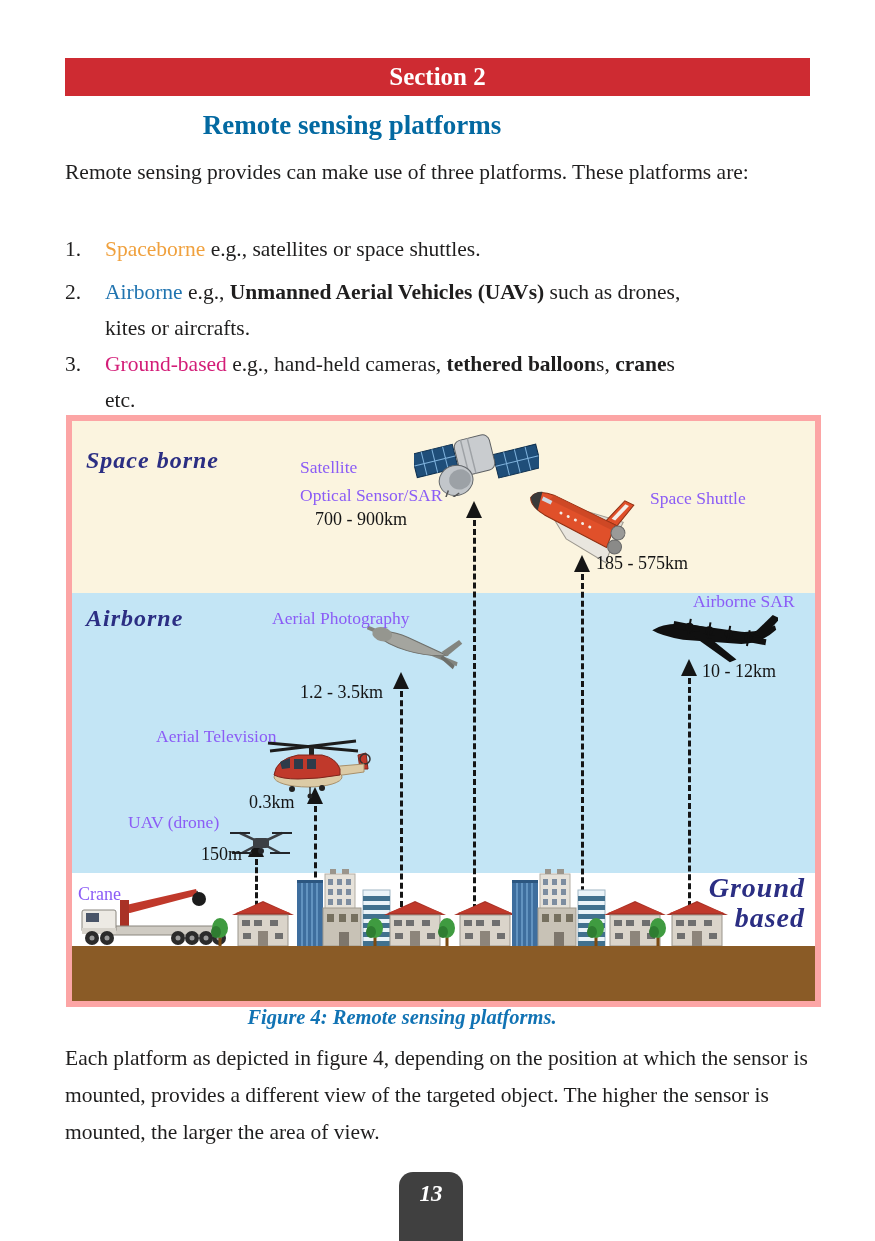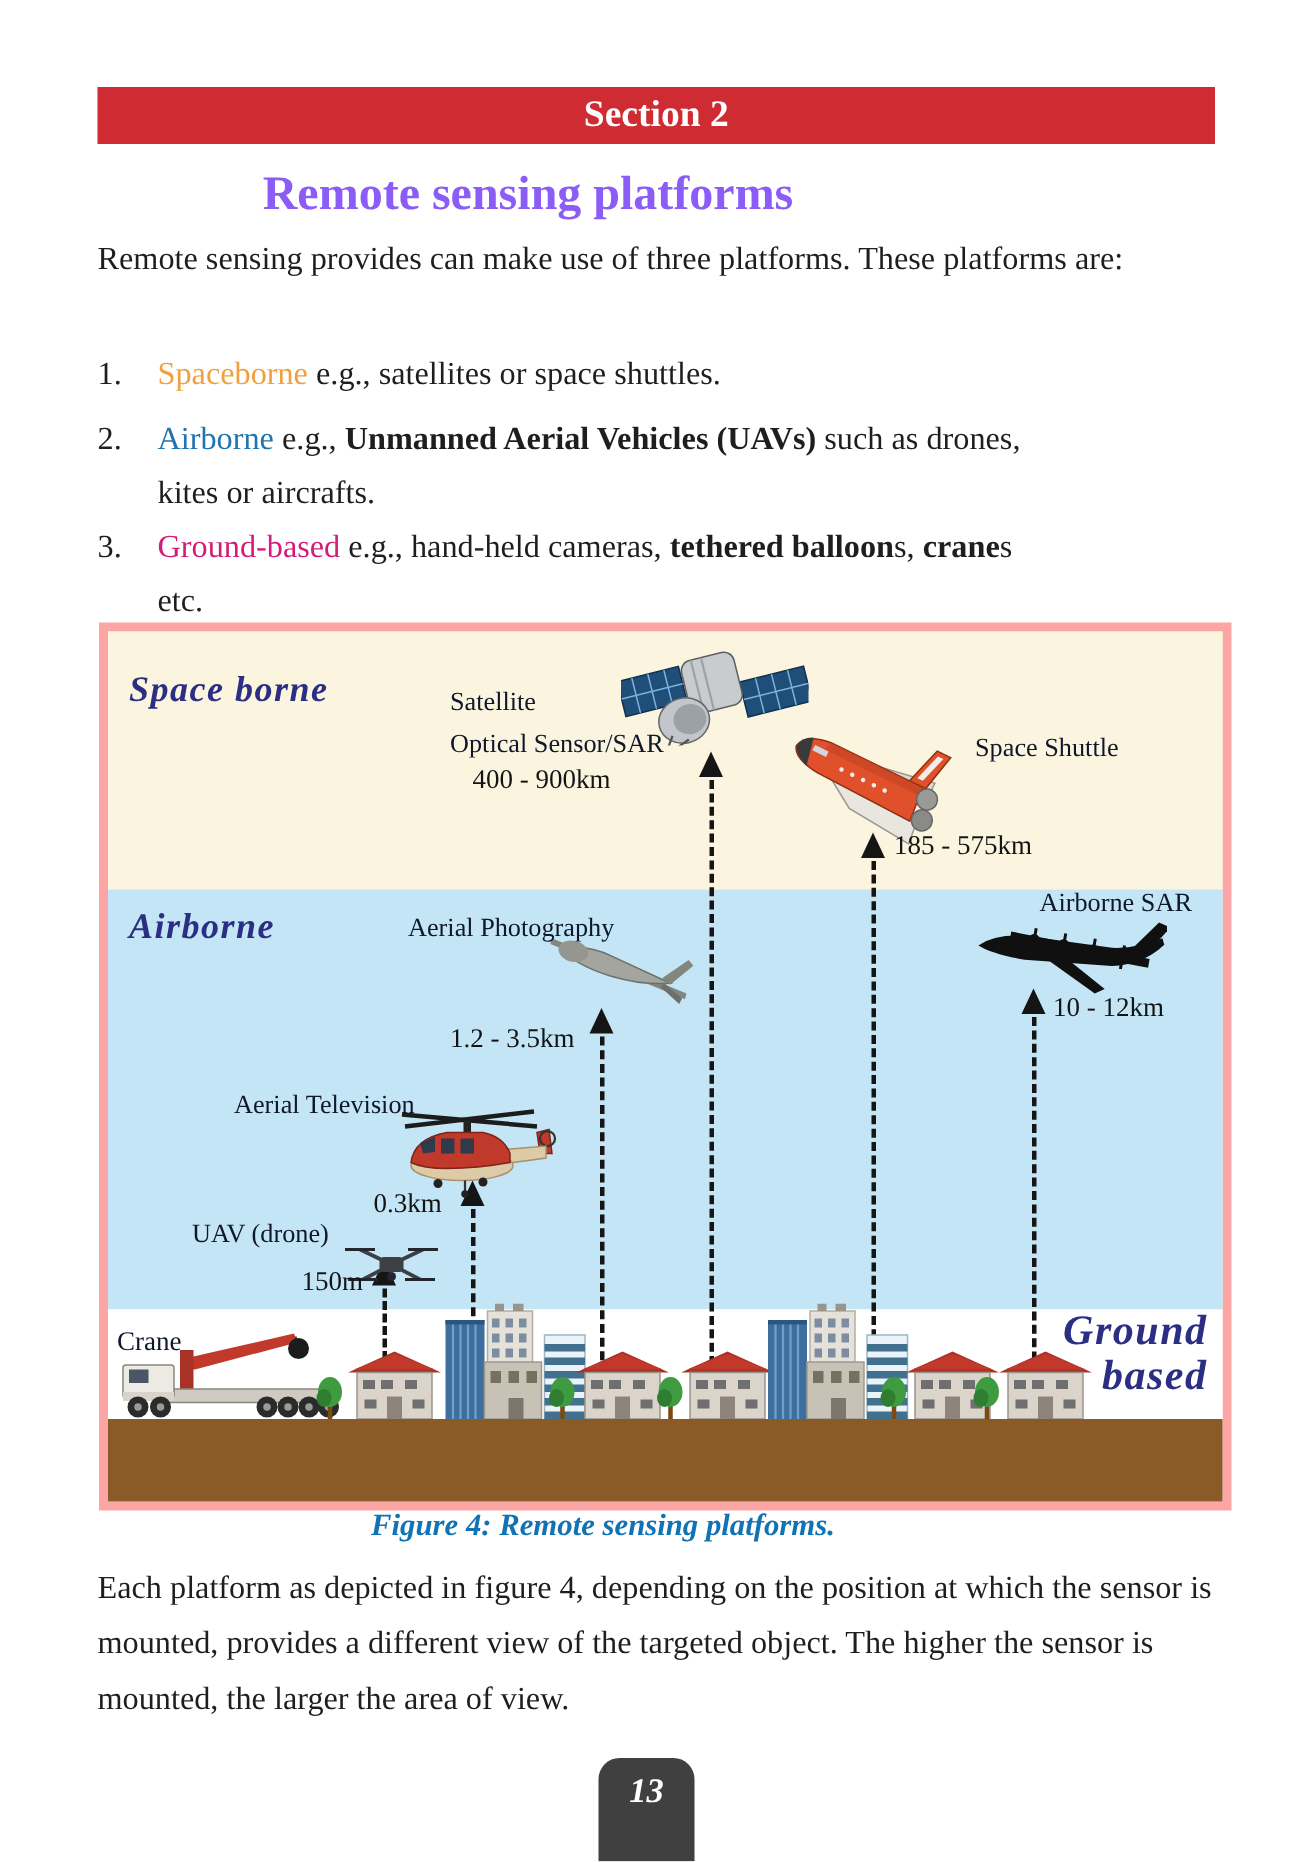--- a/index.html
+++ b/index.html
@@ -3,38 +3,38 @@
 <meta charset="utf-8">
 <style>
   html,body{margin:0;padding:0;background:#ffffff;}
   .page{position:relative;width:875px;height:1241px;background:#ffffff;overflow:hidden;
         font-family:Liberation Serif, serif;color:#1F1E1E;}
   .abs{position:absolute;}
 
   
   .banner{left:65px;top:58px;width:745px;height:38px;background:#CE2B32;
           color:#ffffff;font-size:25px;font-weight:bold;text-align:center;line-height:38px;}
-  .title{left:0;top:110px;width:704px;text-align:center;font-size:32px;font-weight:bold;color:#8b5cf6;}
+  .title{left:0;top:110px;width:704px;text-align:center;font-size:27px;font-weight:bold;color:#0369a1;}
 
   
   .intro{left:65px;top:154px;width:755px;font-size:21.5px;line-height:37px;}
   .list-item{left:65px;width:762px;display:flex;font-size:21.5px;line-height:36px;}
   .list-num{width:40px;flex:0 0 40px;}
   .list-body{flex:1;}
 
   
   .figure{left:66px;top:415px;width:743px;height:580px;border:6px solid #fca5a5;box-sizing:content-box;}
   .zone{position:absolute;left:0;width:743px;}
   .zone-space{top:0;height:172px;background:#FBF4DF;}
   .zone-air{top:172px;height:280px;background:#C3E5F5;}
   .zone-ground{top:452px;height:73px;background:#ffffff;}
   .zone-earth{top:525px;height:55px;background:#8A5B26;}
   .zone-label{position:absolute;color:#2B2E83;font-weight:bold;font-style:italic;
               font-size:24px;letter-spacing:1px;}
-  .fig-label{position:absolute;font-size:17.5px;line-height:28px;color:#0f172a;}
+  .fig-label{position:absolute;font-size:17.5px;line-height:28px;color:#8b5cf6;}
   .fig-alt{position:absolute;font-size:18px;color:#141414;}
   .dash{position:absolute;width:0;border-left:3px dashed #151515;}
   .arrow-up{position:absolute;width:0;height:0;border-left:8px solid transparent;
             border-right:8px solid transparent;border-bottom:17px solid #151515;}
 
   
   .caption{left:0;top:1006px;width:804px;text-align:center;font-size:20.5px;
            font-style:italic;font-weight:600;color:#1173B4;}
   .closing{left:65px;top:1040px;width:758px;font-size:21.5px;line-height:37px;}
 
@@ -103,21 +103,21 @@
         <path d="M52,12 V48 M59,12 V48" stroke="#9ea2a6" stroke-width="1.5"></path>
         <ellipse cx="38" cy="50" rx="17" ry="15" fill="#C2C6CA" stroke="#63676b"></ellipse>
         <ellipse cx="42" cy="50" rx="11" ry="10" fill="#9CA1A6"></ellipse>
         <path d="M38,63 L20,70 M28,58 L20,70" stroke="#555" fill="none" stroke-width="1.5"></path>
       </g>
     </svg>
     <div class="fig-label" style="left:228px;top:32px;">
       <div>Satellite</div>
       <div>Optical Sensor/SAR</div>
     </div>
-    <div class="fig-alt" style="left:243px;top:88px;">400 - 900km</div>
+    <div class="fig-alt" style="left:243px;top:88px;">700 - 900km</div>
 
     <svg class="abs" style="left:446px;top:56px;" width="122" height="94" viewBox="0 0 122 94">
       <g transform="rotate(26 61 47)">
         <polygon points="34,52 100,52 102,70 56,66" fill="#E9E6DF" stroke="#9b978e"></polygon>
         <polygon points="52,34 100,34 100,26" fill="#DFDBD2" stroke="#9b978e"></polygon>
         <polygon points="84,32 92,6 102,6 96,32" fill="#E0502A" stroke="#8e2f12"></polygon>
         <polygon points="88,28 94,9 98,9 92,28" fill="#F3EFE8"></polygon>
         <path d="M6,44 Q8,34 26,32 L94,32 L96,56 L26,54 Q8,52 6,44 Z" fill="#E0502A" stroke="#8e2f12"></path>
         <path d="M26,32 L94,32 L94,38 L24,38 Z" fill="#C54423" opacity="0.65"></path>
         <path d="M6,44 Q7,37 14,34 L18,53 Q9,50 6,44 Z" fill="#3a3a3a"></path>

